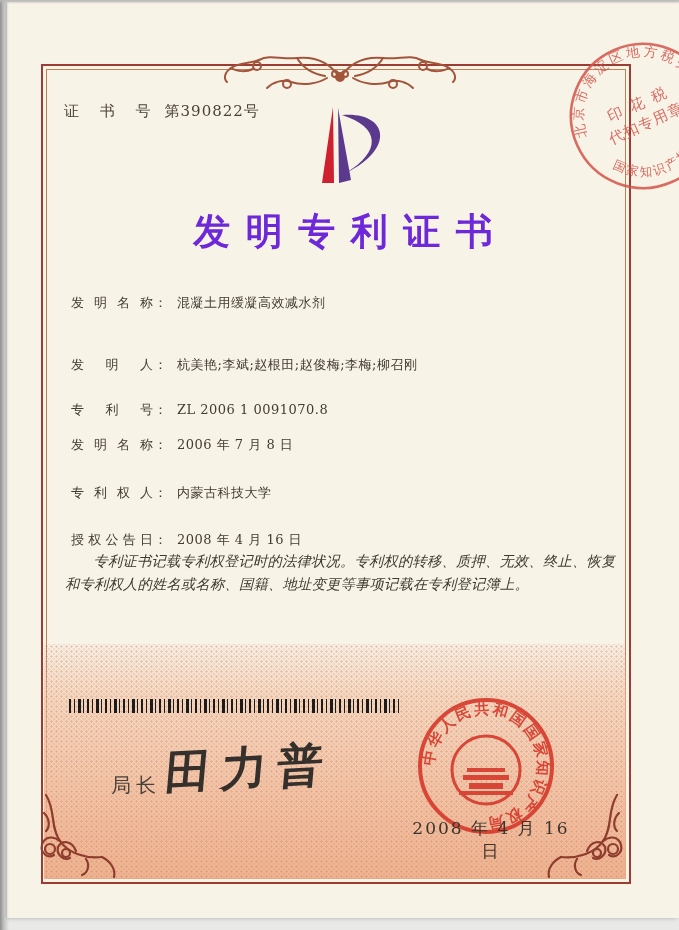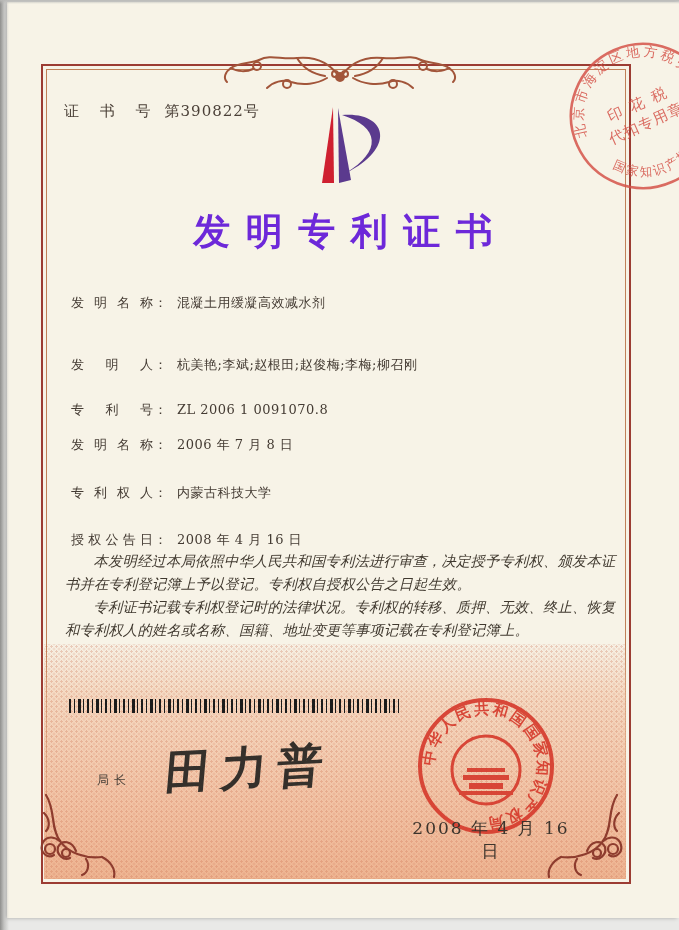--- a/index.html
+++ b/index.html
@@ -74,22 +74,22 @@
   .body-text p{margin:0;text-indent:2em;letter-spacing:0.2px;}
   .barcode{
     position:absolute;left:62px;top:697px;width:332px;height:14px;
     background:repeating-linear-gradient(90deg,
       #1c1c1c 0px,#1c1c1c 2px,transparent 2px,transparent 5px,
       #1c1c1c 5px,#1c1c1c 6px,transparent 6px,transparent 9px,
       #1c1c1c 9px,#1c1c1c 12px,transparent 12px,transparent 14px,
       #1c1c1c 14px,#1c1c1c 15px,transparent 15px,transparent 18px);
   }
   .sig-title{
-    position:absolute;left:90px;top:770px;
-    font-size:12px;color:#4a423a;letter-spacing:5px;
+    position:absolute;left:104px;top:770px;
+    font-size:20px;color:#4a423a;letter-spacing:5px;
   }
   .sig-name{
     position:absolute;left:158px;top:736px;
     font-size:46px;color:#35302b;letter-spacing:10px;
     transform:rotate(-3deg) skewX(-8deg);
     font-weight:bold;
   }
   .seal{position:absolute;left:394px;top:688px;}
   .seal-date{
     position:absolute;left:394px;top:815px;width:180px;text-align:center;
@@ -211,21 +211,20 @@
       </div>
       <div class="field-row f4">
         <span class="flabel">专利权人</span><span class="fcolon">：</span><span class="fvalue">内蒙古科技大学</span>
       </div>
       <div class="field-row f5">
         <span class="flabel">授权公告日</span><span class="fcolon">：</span><span class="fvalue">2008 年 4 月 16 日</span>
       </div>
     </div>
 
     <div class="body-text">
-      <p>本发明经过本局依照中华人民共和国专利法进行审查，决定授予专利权、颁发本证书并在专利登记簿上予以登记。专利权自授权公告之日起生效。</p>
       <p>专利证书记载专利权登记时的法律状况。专利权的转移、质押、无效、终止、恢复和专利权人的姓名或名称、国籍、地址变更等事项记载在专利登记簿上。</p>
     </div>
 
     <div class="barcode"></div>
 
     <div class="sig-title">局长</div>
     <div class="sig-name">田力普</div>
 
     <svg class="seal" width="170" height="150" viewBox="0 0 170 150">
       <g fill="#d6392b" opacity="0.9">

